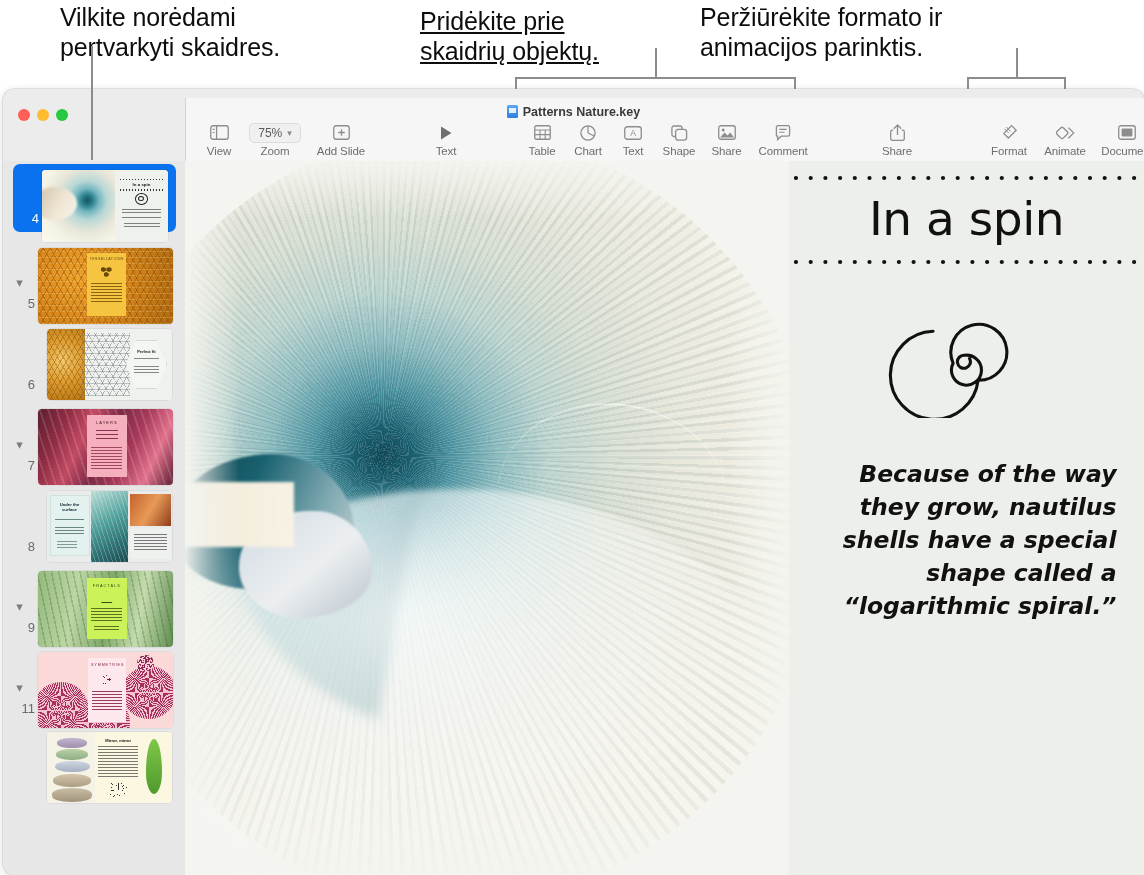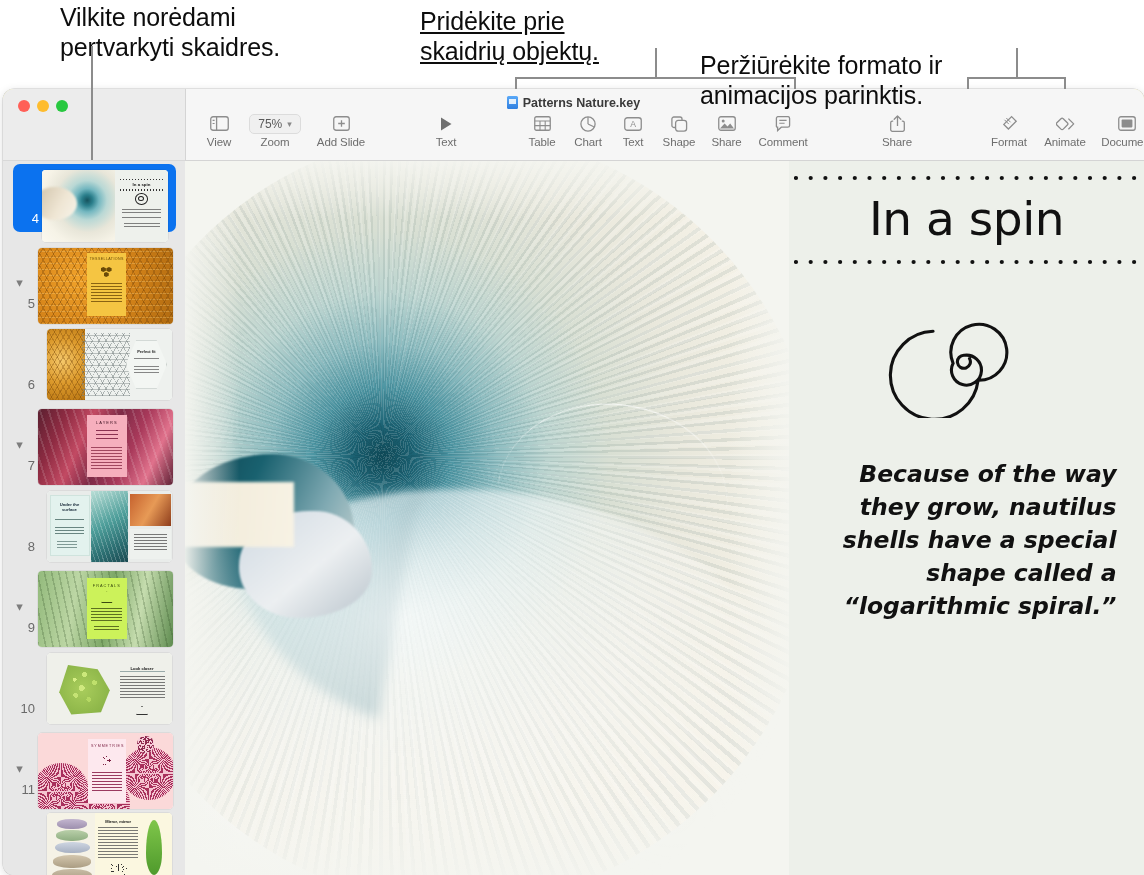--- a/index.html
+++ b/index.html
@@ -16,41 +16,41 @@
   .callout-text{
     position:absolute;
     font-size:25px;
     line-height:30px;
     color:#0d0d0d;
     white-space:pre-line;
     letter-spacing:-0.1px;
   }
   #callout-0{ left:60px;  top:2px; width:330px; }
   #callout-1{ left:420px; top:6px; width:280px;text-decoration:underline; }
-  #callout-2{ left:700px; top:2px; width:370px;margin-top:48px; }
+  #callout-2{ left:700px; top:2px; width:370px; }
 
   .leader{ position:absolute; background:#8c8c8c; }
 
   
   #window{
     position:absolute;
     left:3px; top:89px;
     width:1141px; height:786px;
     background:#ececec;
     border-top-left-radius:11px;
     border-top-right-radius:11px;
     border-bottom-left-radius:11px;
     box-shadow:0 0 0 0.5px rgba(0,0,0,0.18), 0 2px 10px rgba(0,0,0,0.14);
     overflow:hidden;
     z-index:10;
   }
 
   
   #titlebar{
-    position:absolute; left:0; top:0; width:100%; height:72px;
+    position:absolute; left:0; top:9px; width:100%; height:72px;
     background:#fef9c3;
   }
   #title-strip{
     position:absolute; left:182px; top:0; right:0; height:72px;
     background:#f6f6f6;
     border-left:0.5px solid #d4d4d4;
     border-bottom:0.5px solid #d4d4d4;
   }
   #nav-strip{
     position:absolute; left:0; top:0; width:182px; height:72px;
@@ -481,40 +481,20 @@
         <div style="position:absolute;inset:0;background:repeating-linear-gradient(78deg, rgba(40,70,30,.22) 0 1.5px, transparent 1.5px 7px);"></div>
         <div style="position:absolute;left:36%;top:9%;width:30%;height:80%;background:#ccf25a;">
           <div style="position:absolute;left:10%;top:8%;width:80%;font-size:3.9px;letter-spacing:1px;color:#3a4a10;text-align:center;">FRACTALS</div>
           <div style="position:absolute;left:36%;top:22%;width:28%;height:20%;border:0.7px solid #3a4a10;clip-path:polygon(50% 0,100% 100%,0 100%);"></div>
           <div style="position:absolute;left:12%;top:50%;width:76%;height:22%;background:repeating-linear-gradient(180deg,#5d7020 0 0.8px,transparent 0.8px 3px);"></div>
           <div style="position:absolute;left:18%;top:80%;width:62%;height:10%;background:repeating-linear-gradient(180deg,#5d7020 0 0.7px,transparent 0.7px 3.4px);"></div>
         </div>
       </div>
     </div>
 
-    <div class="nav-row" style="height:81px">
-      <div class="nav-num" style="top:53px; left:14px; width:18px;">10</div>
-      <div class="thumb" style="left:44px; top:5px; width:125px; height:71px;">
-        <div style="position:absolute;inset:0;background:#eff0ea;"></div>
-        <div style="position:absolute;left:8%;top:14%;width:44%;height:74%;background:
-          radial-gradient(circle at 32% 32%, #d7ef86 0 4%, transparent 4%),
-          radial-gradient(circle at 50% 22%, #cbe87a 0 5%, transparent 5%),
-          radial-gradient(circle at 68% 38%, #bfe06c 0 5%, transparent 5%),
-          radial-gradient(circle at 34% 62%, #c5e374 0 5%, transparent 5%),
-          radial-gradient(circle at 58% 70%, #b5d863 0 5%, transparent 5%),
-          radial-gradient(circle at 45% 48%, #cfe97f 0 7%, transparent 7%),
-          radial-gradient(circle at 46% 50%, #a9cd5c, #8cb548 70%, #77a03c 100%);
-          clip-path:polygon(20% 4%, 74% 12%, 96% 52%, 80% 94%, 26% 98%, 4% 56%);"></div>
-        <div style="position:absolute;left:58%;top:16%;width:36%;height:4%;"></div>
-        <div style="position:absolute;left:58%;top:18%;width:36%;font-size:4.1px;font-weight:bold;color:#111;text-align:center;">Look closer</div>
-        <div style="position:absolute;left:58%;top:25%;width:36%;height:1px;background:#9aa;"></div>
-        <div style="position:absolute;left:58%;top:32%;width:36%;height:34%;background:repeating-linear-gradient(180deg,#5a5a5a 0 0.7px,transparent 0.7px 3px);opacity:.8;"></div>
-        <div style="position:absolute;left:71%;top:74%;width:10%;height:14%;border:0.7px solid #333;clip-path:polygon(50% 0,100% 100%,0 100%);"></div>
-      </div>
-    </div>
 
     <div class="nav-row" style="height:81px">
       <div class="nav-chev" style="top:32px;">▾</div>
       <div class="nav-num" style="top:53px; left:14px; width:18px;">11</div>
       <div class="thumb" style="left:35px; top:4px; width:135px; height:76px;">
         <div style="position:absolute;inset:0;background:#fbd9d9;"></div>
         <div style="position:absolute;left:-4%;top:40%;width:42%;height:74%;border-radius:50%;background:
           repeating-conic-gradient(from 0deg at 50% 50%, #a8305c 0 2deg, #f4c3d0 2deg 4deg);"></div>
         <div style="position:absolute;left:28%;top:58%;width:40%;height:70%;border-radius:50%;background:
           repeating-conic-gradient(from 0deg at 50% 50%, #a8305c 0 2deg, #f4c3d0 2deg 4deg);"></div>

